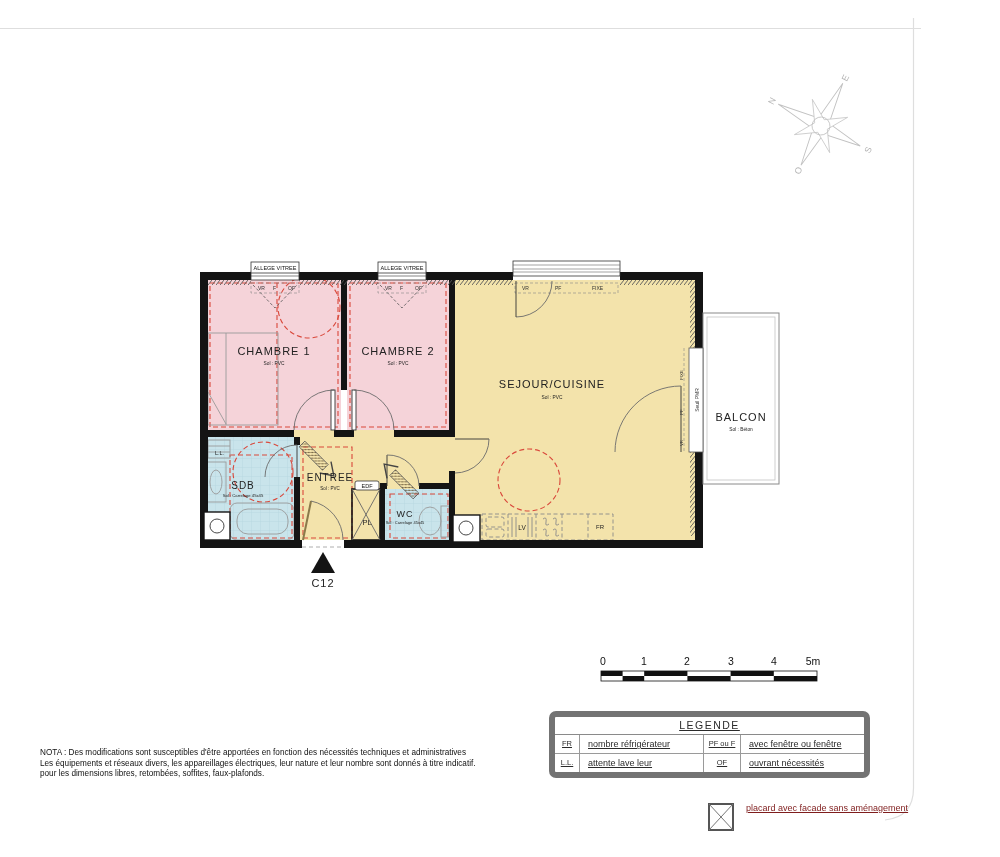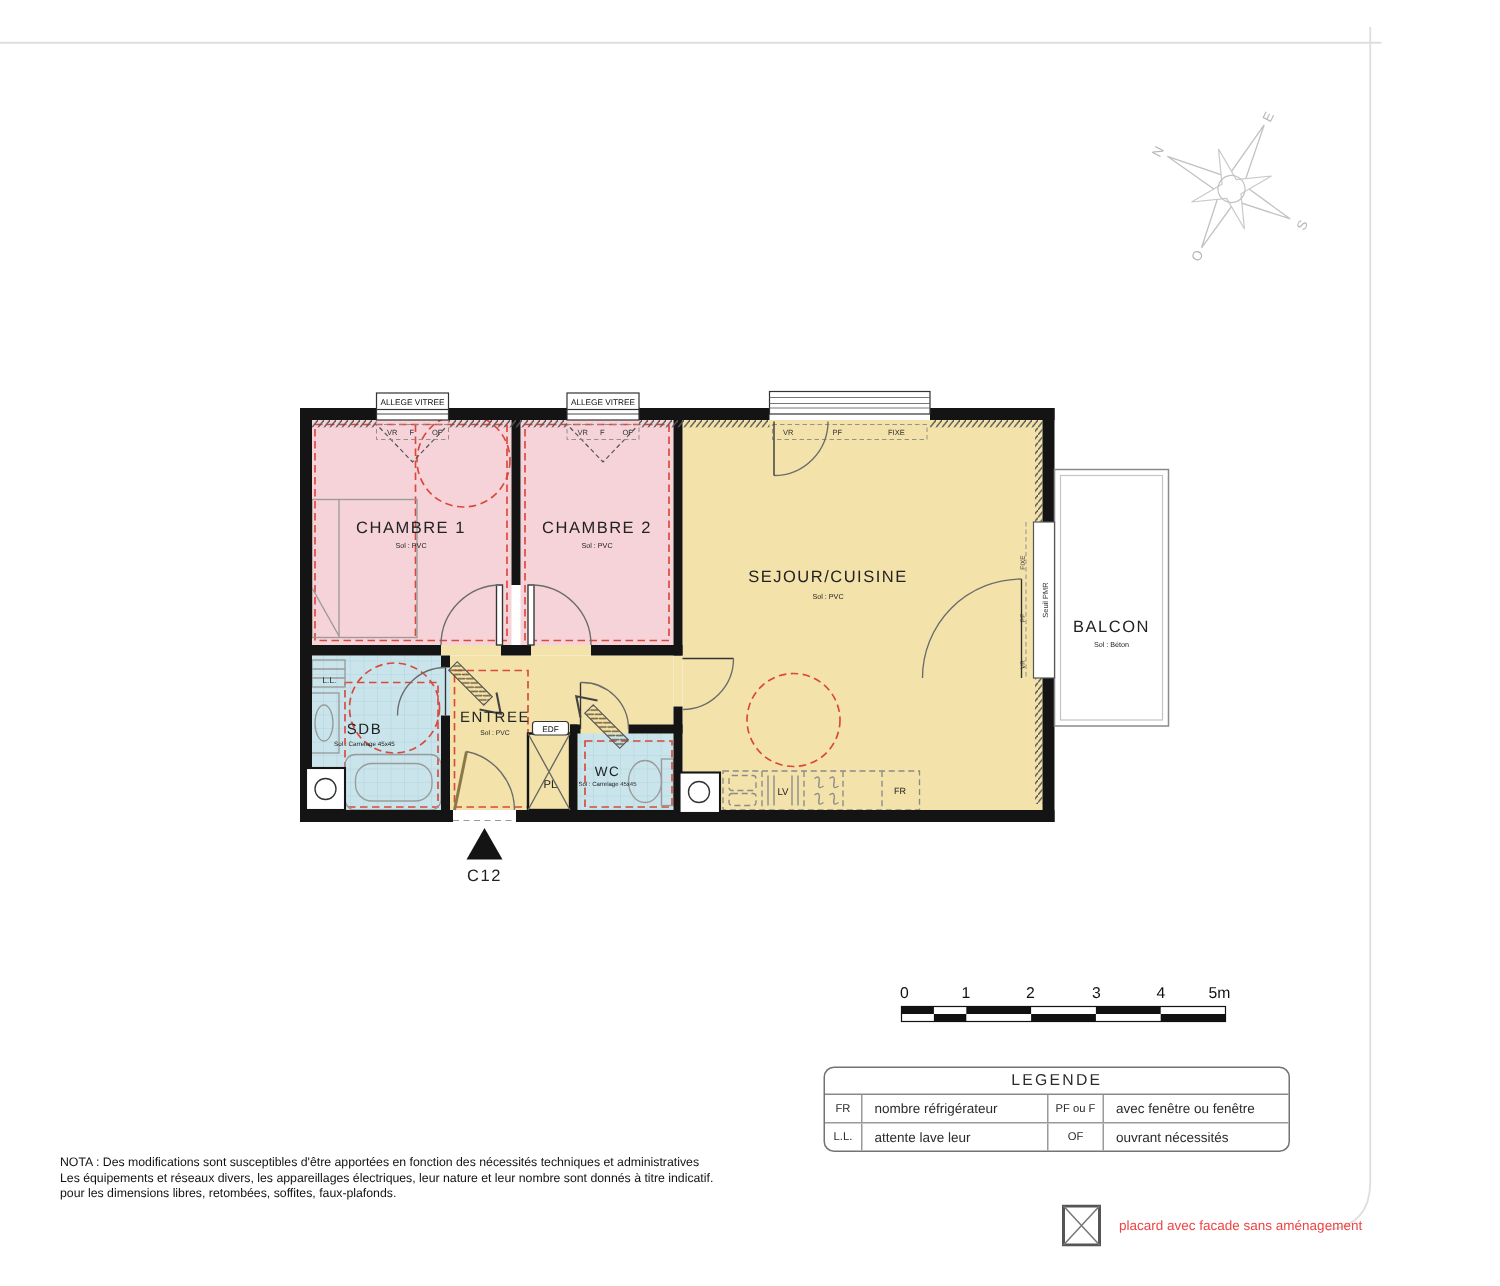--- a/index.html
+++ b/index.html
@@ -1,41 +1,41 @@
 <!DOCTYPE html>
 <html><head>
 <meta charset="utf-8">
 <style>
   html,body{margin:0;padding:0;background:#fff;}
   #canvas{position:relative;width:1000px;height:857px;background:#ffffff;overflow:hidden;
           font-family:"Liberation Sans", sans-serif;}
   #plan-svg{position:absolute;left:0;top:0;}
   
-  .legend{position:absolute;left:549px;top:711px;width:309px;border:1px solid #737373;
-          border-radius:7px;background:#fff;color:#2b2b2b;}
+  .legend{position:absolute;left:549px;top:711px;width:309px;border:6px solid #737373;
+          border-radius:7px;background:#fff;color:#2b2b2b;text-decoration:underline;}
   .legend-header{height:17px;line-height:17px;text-align:center;font-size:10.5px;
                  letter-spacing:1.5px;border-bottom:1px solid #8a8a8a;}
   .legend-row{display:flex;height:18px;line-height:18px;font-size:9px;border-bottom:1px solid #9a9a9a;}
   .legend-row:last-child{border-bottom:none;}
   .lg-sym1{width:24px;text-align:center;font-size:7.5px;border-right:1px solid #9a9a9a;
            display:flex;align-items:center;justify-content:center;}
   .lg-lab1{width:115px;padding-left:8px;border-right:1px solid #9a9a9a;}
   .lg-sym2{width:36px;text-align:center;font-size:7.5px;border-right:1px solid #9a9a9a;
            display:flex;align-items:center;justify-content:center;}
   .lg-lab2{flex:1;padding-left:8px;}
   .edf-chip{display:inline-block;border:1px solid #888;border-radius:2px;font-size:4.5px;
             line-height:6px;padding:0 3px;color:#555;}
   .hatch-swatch{display:inline-block;width:24px;height:12px;border:1px solid #666;
       background:repeating-linear-gradient(45deg,#888 0,#888 1px,transparent 1px,transparent 3.5px);}
   
-  .placard{position:absolute;left:708px;top:803px;display:flex;align-items:center;color:#ef4444;}
+  .placard{position:absolute;left:708px;top:803px;display:flex;align-items:flex-start;color:#7f1d1d;text-decoration:underline;}
   .placard-box{width:26px;height:28px;margin-right:12px;}
   .placard-text{font-size:9px;}
   
-  .nota{position:absolute;left:40px;top:770px;width:470px;font-size:8.2px;line-height:10.5px;color:#111;}
+  .nota{position:absolute;left:40px;top:748px;width:470px;font-size:8.2px;line-height:10.5px;color:#111;}
 </style>
 </head>
 <body>
 
 <div id="canvas">
 
 <svg id="plan-svg" width="1000" height="857" viewBox="0 0 1000 857">
   <defs>
     <pattern id="insul" width="4" height="5" patternUnits="userSpaceOnUse">
       <path d="M0,5 L4,0" stroke="#555" stroke-width="0.9" fill="none"></path>

